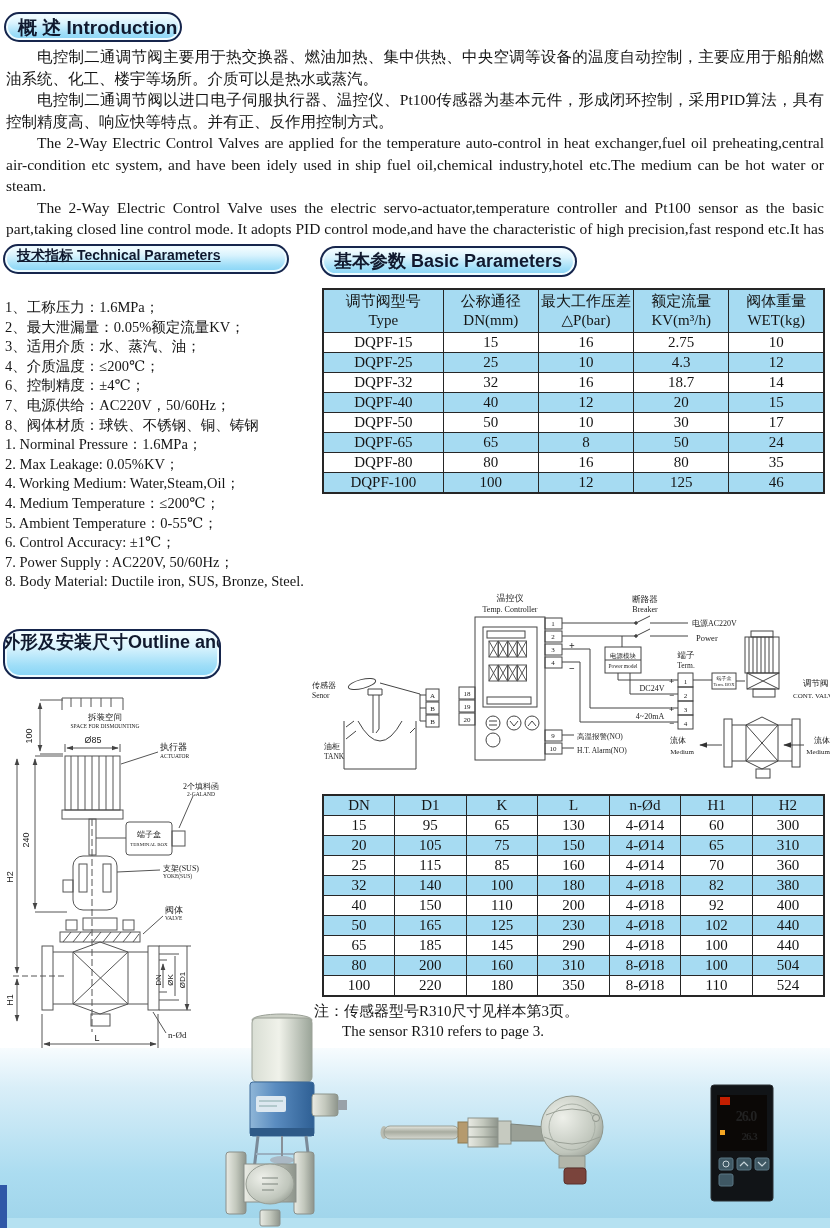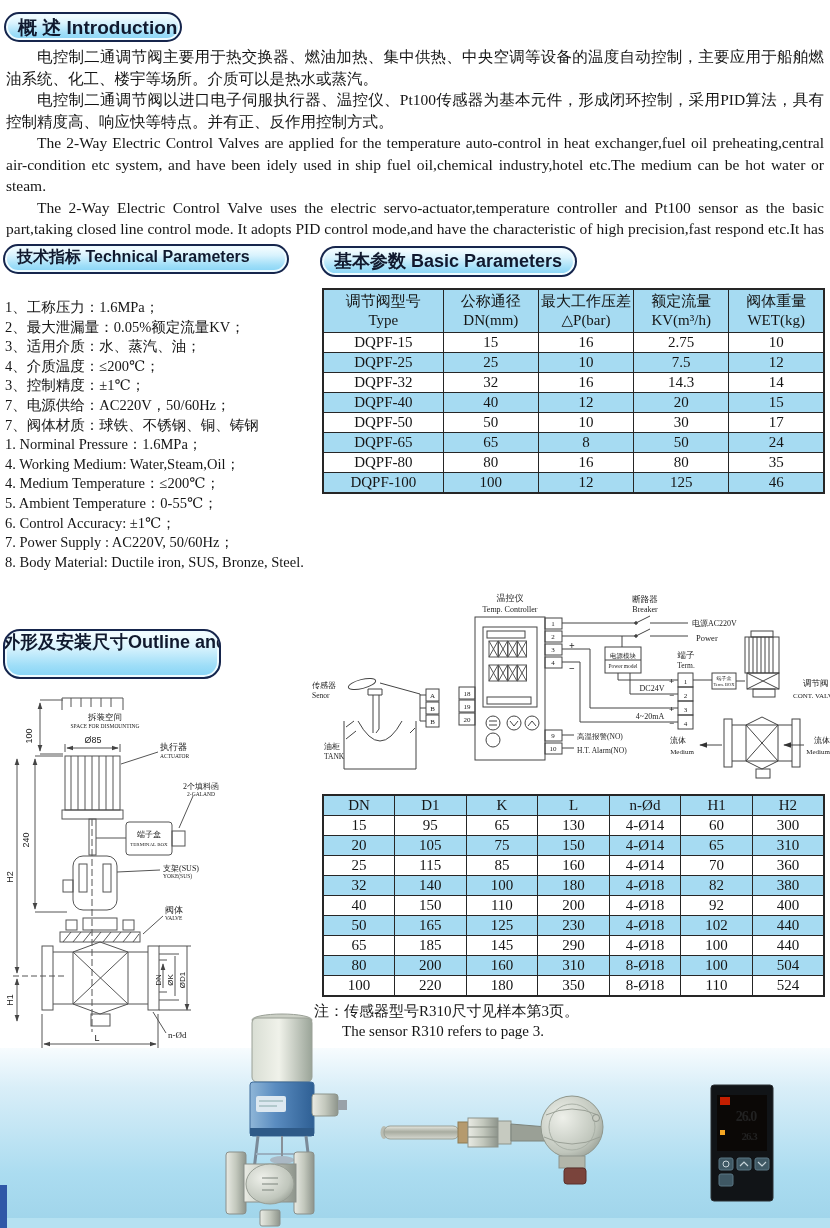--- a/index.html
+++ b/index.html
@@ -41,33 +41,34 @@
     <span>概 述 Introduction</span>
   </div>
 
   <div id="intro-text">
     <p>电控制二通调节阀主要用于热交换器、燃油加热、集中供热、中央空调等设备的温度自动控制，主要应用于船舶燃油系统、化工、楼宇等场所。介质可以是热水或蒸汽。</p>
     <p>电控制二通调节阀以进口电子伺服执行器、温控仪、Pt100传感器为基本元件，形成闭环控制，采用PID算法，具有控制精度高、响应快等特点。并有正、反作用控制方式。</p>
     <p>The 2-Way Electric Control Valves are applied for the  temperature auto-control in heat exchanger,fuel oil preheating,central air-condition etc system, and have been idely used in ship fuel oil,chemical industry,hotel etc.The medium can be hot water or steam.</p>
     <p>The 2-Way Electric Control Valve uses the electric  servo-actuator,temperature controller and Pt100 sensor as the basic part,taking closed line control mode. It adopts PID control mode,and have the characteristic of high precision,fast respond etc.It has direct and reverse action two modes.</p>
   </div>
 
-  <div class="pill" style="left:3px;top:244px;width:286px;height:30px;font-size:16px;">
+  <div class="pill" style="left:3px;top:244px;width:286px;height:30px;font-size:14px;text-decoration:underline;">
     <span>技术指标 Technical Parameters</span>
   </div>
 
   <div id="tech-list">
       <div class="ti">1、工称压力：1.6MPa；</div>
       <div class="ti">2、最大泄漏量：0.05%额定流量KV；</div>
       <div class="ti">3、适用介质：水、蒸汽、油；</div>
       <div class="ti">4、介质温度：≤200℃；</div>
-      <div class="ti">3、控制精度：±1℃；</div>
+      <div class="ti">6、控制精度：±4℃；</div>
       <div class="ti">7、电源供给：AC220V，50/60Hz；</div>
-      <div class="ti">7、阀体材质：球铁、不锈钢、铜、铸钢</div>
+      <div class="ti">8、阀体材质：球铁、不锈钢、铜、铸钢</div>
       <div class="ti">1. Norminal Pressure：1.6MPa；</div>
+      <div class="ti">2. Max Leakage: 0.05%KV；</div>
       <div class="ti">4. Working Medium: Water,Steam,Oil；</div>
       <div class="ti">4. Medium Temperature：≤200℃；</div>
       <div class="ti">5. Ambient Temperature：0-55℃；</div>
       <div class="ti">6. Control Accuracy: ±1℃；</div>
       <div class="ti">7. Power Supply : AC220V, 50/60Hz；</div>
       <div class="ti">8. Body Material: Ductile iron, SUS, Bronze, Steel.</div>
     </div>
 
   <div class="pill" style="left:320px;top:246px;width:257px;height:31px;font-size:18px;">
     <span>基本参数 Basic Parameters</span>
@@ -110,28 +111,28 @@
           <td>DQPF-15</td>
           <td>15</td>
           <td>16</td>
           <td>2.75</td>
           <td>10</td>
         </tr>
         <tr>
           <td>DQPF-25</td>
           <td>25</td>
           <td>10</td>
-          <td>7.5</td>
+          <td>4.3</td>
           <td>12</td>
         </tr>
         <tr>
           <td>DQPF-32</td>
           <td>32</td>
           <td>16</td>
-          <td>14.3</td>
+          <td>18.7</td>
           <td>14</td>
         </tr>
         <tr>
           <td>DQPF-40</td>
           <td>40</td>
           <td>12</td>
           <td>20</td>
           <td>15</td>
         </tr>
         <tr>

